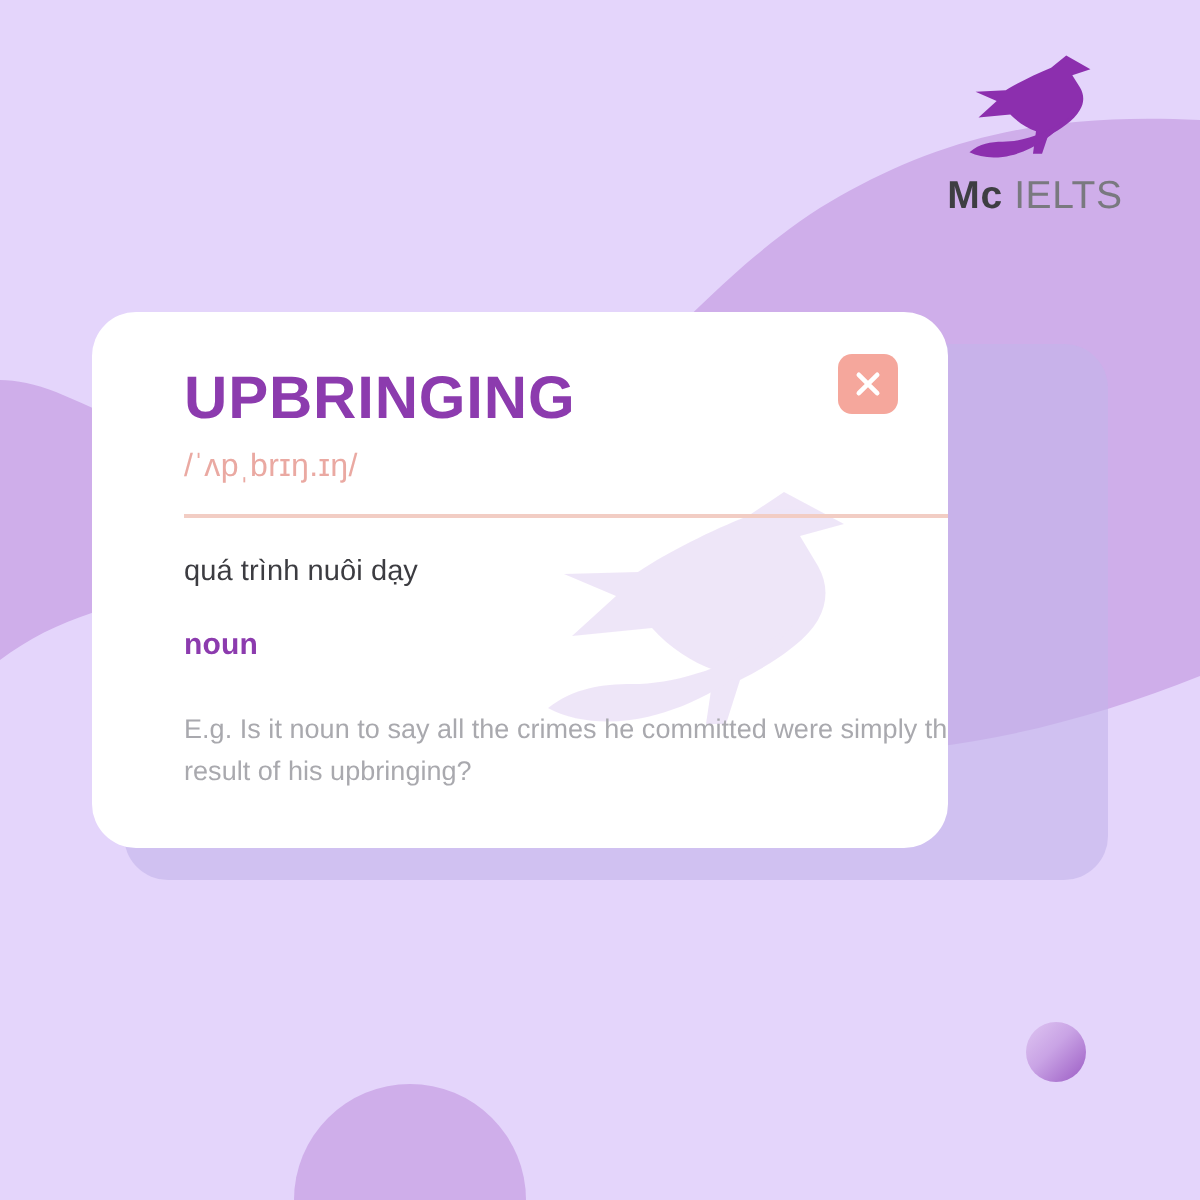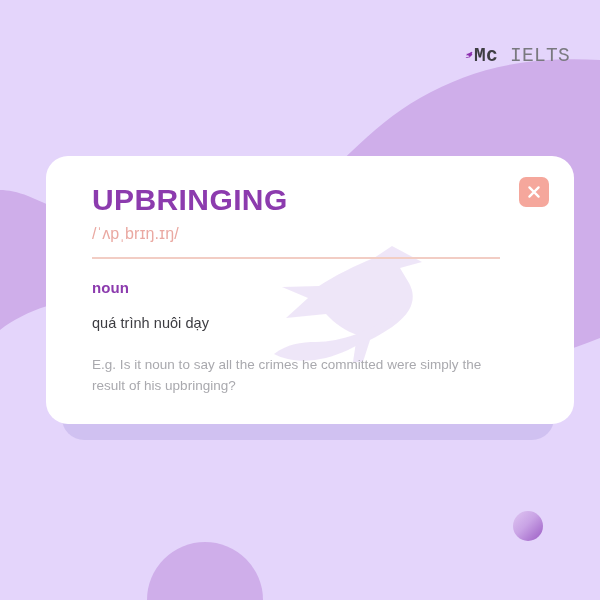--- a/index.html
+++ b/index.html
@@ -30,23 +30,22 @@
     height: 600px;
   }
 
   
   #logo {
     position: absolute;
     right: 30px;
     top: 24px;
     width: 105px;
     display: flex;
-    flex-direction: row;
+    flex-direction: column;
     align-items: center;
-    font-family: Liberation Mono, monospace;
   }
   #logo-mark {
     width: 76px;
     height: 62px;
     display: block;
   }
   #logo-wordmark {
     margin-top: 3px;
     font-size: 19.5px;
     letter-spacing: 0.3px;
@@ -70,21 +69,21 @@
     width: 492px;
     height: 268px;
     border-radius: 22px;
     background: #c3b4ea;
     opacity: 0.62;
   }
   #card {
     position: absolute;
     left: 46px;
     top: 156px;
-    width: 528px;
+    width: 428px;
     height: 268px;
     background: #ffffff;
     border-radius: 22px;
     overflow: hidden;
   }
 
   
   #card-watermark {
     position: absolute;
     left: 218px;
@@ -216,22 +215,22 @@
                C82,89 71,82 62,72 L22,76 L44,56 L18,45 L55,44
                C70,34 92,23 110,16 Z"></path>
       <path fill="#d9c4ef" d="M52,100 C77,100 107,89 133,70 C110,97 80,114 51,118
                C36,120 21,118 10,112 C23,102 37,100 52,100 Z"></path>
     </svg>
 
     <div id="card-inner">
       <h1 id="word-title">UPBRINGING</h1>
       <div id="phonetic">/ˈʌpˌbrɪŋ.ɪŋ/</div>
       <div id="divider"></div>
+      <div id="definition">quá trình nuôi dạy</div>
       <div id="pos">noun</div>
-      <div id="definition">quá trình nuôi dạy</div>
       <div id="example">E.g. Is it noun to say all the crimes he committed were simply the result of his upbringing?</div>
     </div>
 
     <button id="close-button" aria-label="Close">
       <svg width="14" height="14" viewBox="0 0 14 14">
         <path d="M2.4 2.4 L11.6 11.6 M11.6 2.4 L2.4 11.6" stroke="#ffffff" stroke-width="2.3" stroke-linecap="round"></path>
       </svg>
     </button>
   </div>
 

